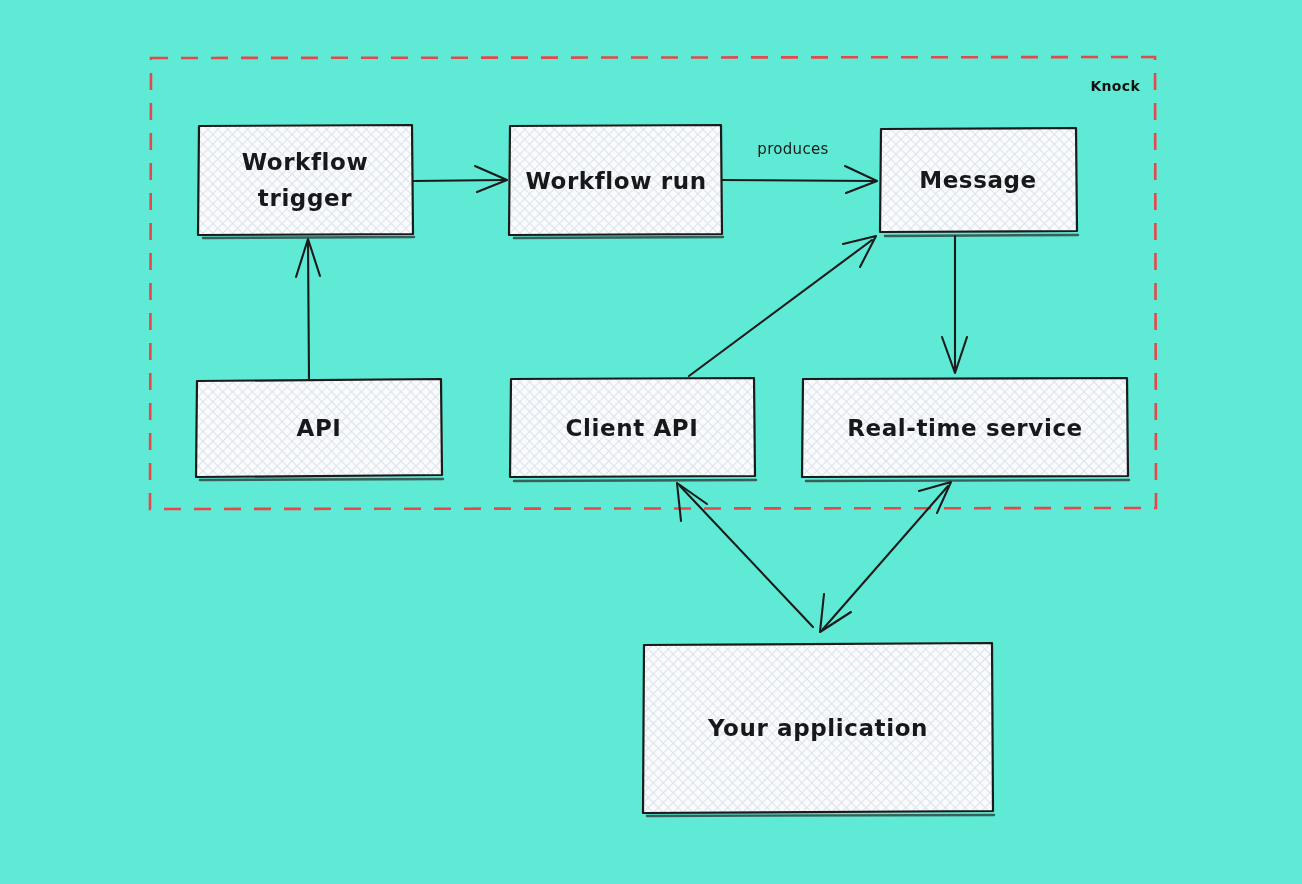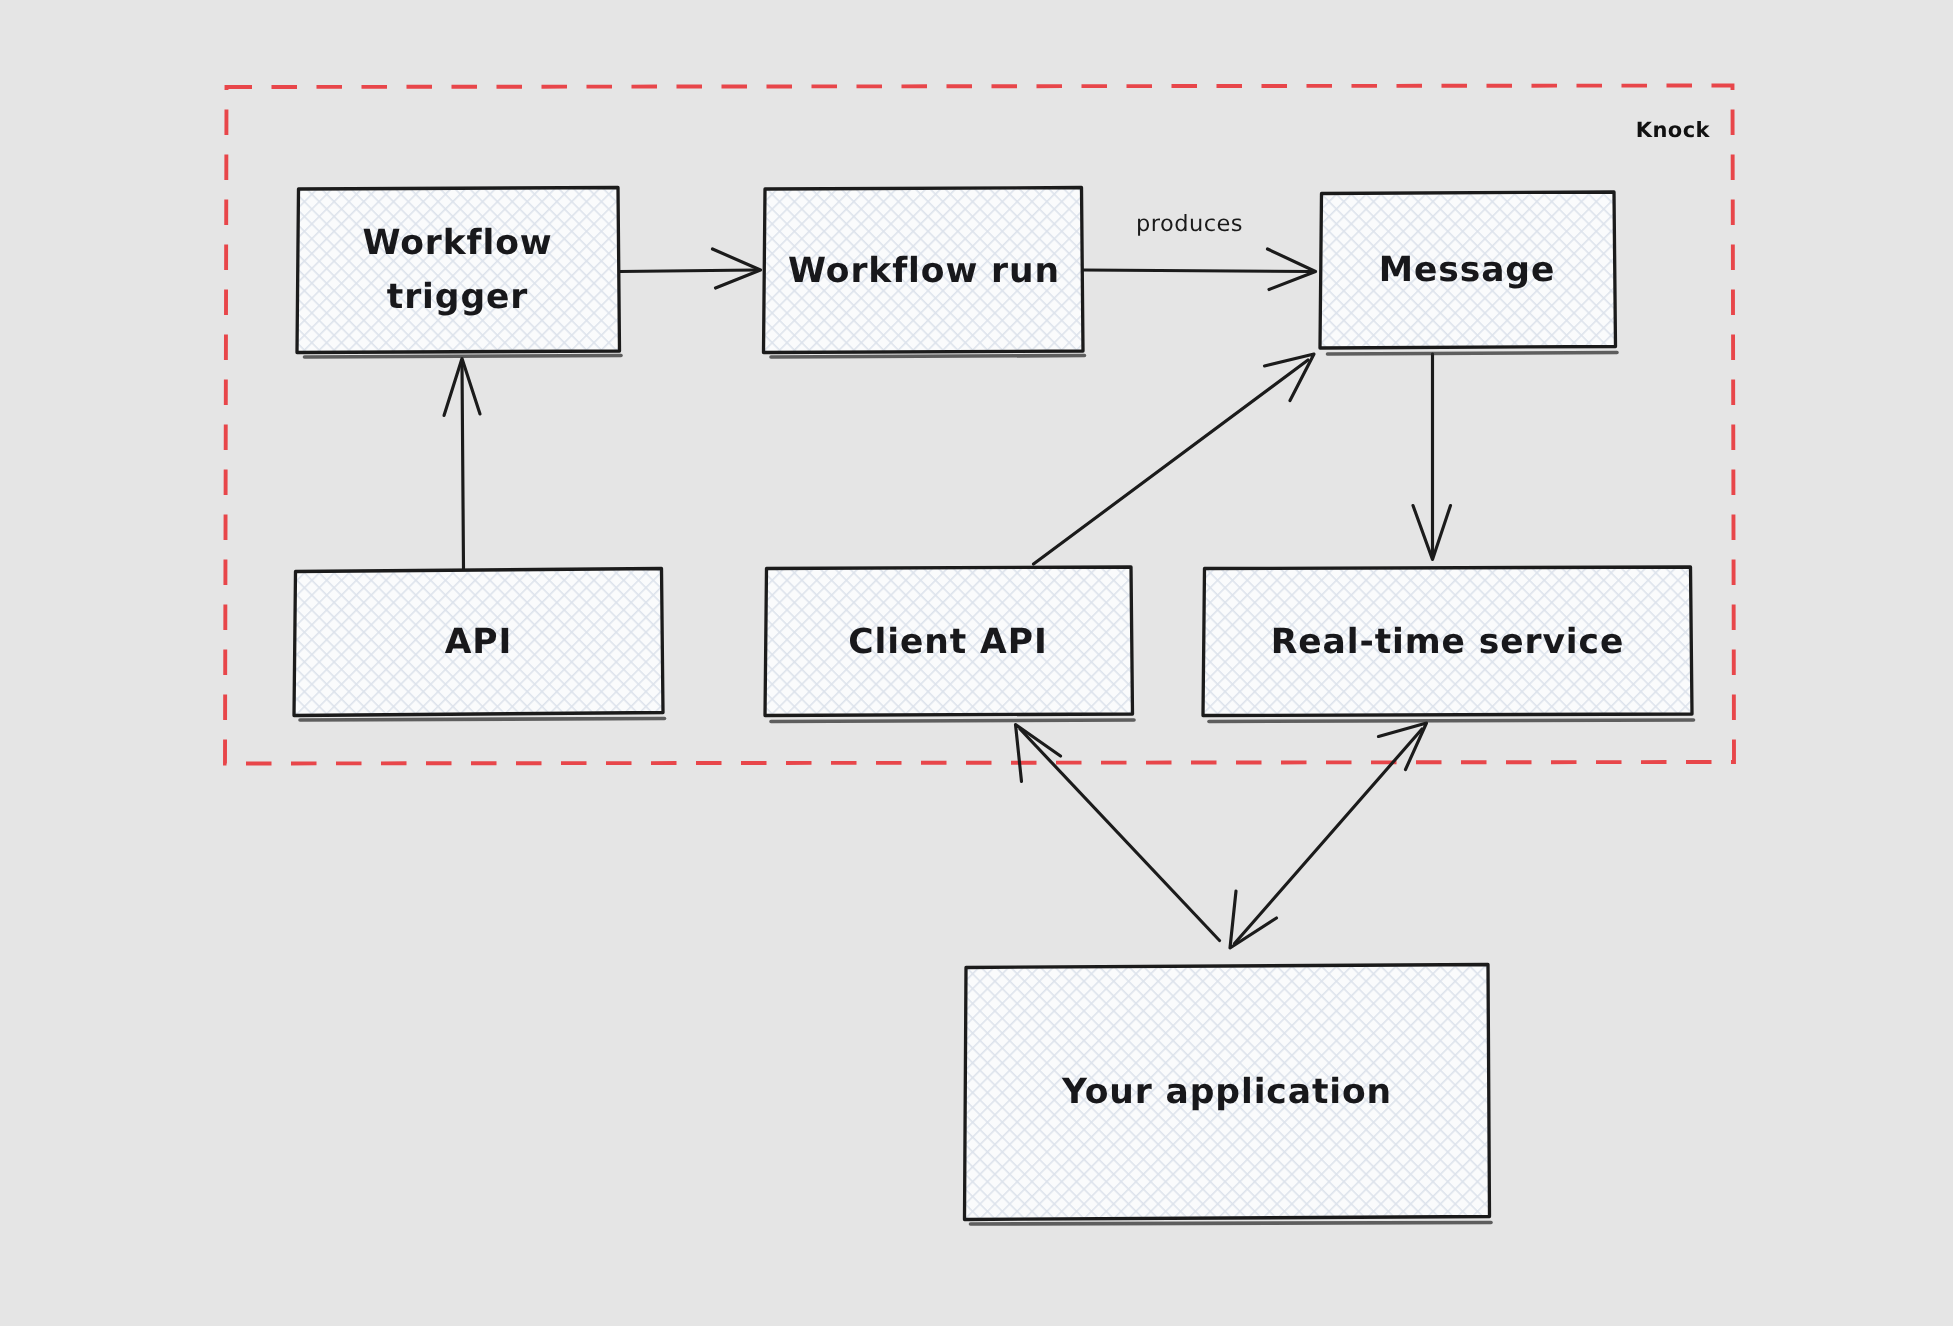--- a/index.html
+++ b/index.html
@@ -5,21 +5,21 @@
 <style>
   html, body {
     margin: 0;
     padding: 0;
     background: #ffffff;
   }
   #canvas {
     position: relative;
     width: 1302px;
     height: 884px;
-    background: #e5e5e5;
+    background: #5eead4;
     overflow: hidden;
     font-family: "DejaVu Sans", sans-serif;
   }
   svg#diagram {
     position: absolute;
     left: 0;
     top: 0;
     width: 1302px;
     height: 884px;
   }

